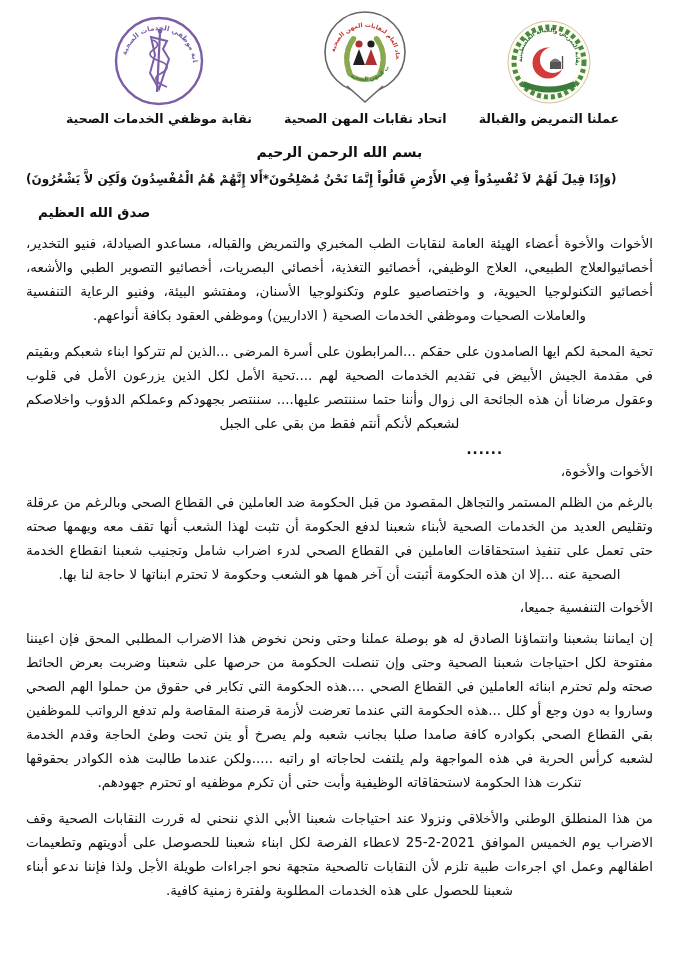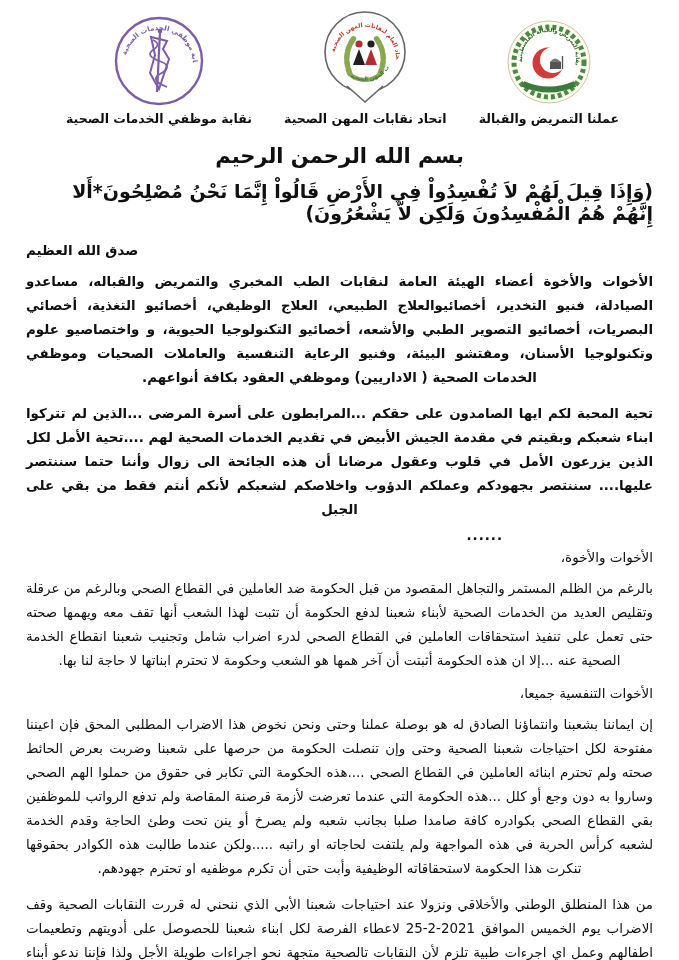--- a/index.html
+++ b/index.html
@@ -7,25 +7,25 @@
     width:679px;height:960px;margin:0 auto;background:#ffffff;
     font-family:"DejaVu Sans",sans-serif;color:#101010;
     box-sizing:border-box;padding:8px 26px 10px;overflow:hidden;position:relative;
   }
   
   .logos-row{display:flex;justify-content:space-between;align-items:flex-end;padding:0 34px 0 40px;}
   .logo-col{display:flex;flex-direction:column;align-items:center;gap:1px;}
   .logo-caption{font-weight:bold;font-size:12.5px;direction:rtl;white-space:nowrap;margin-top:2px;}
   
   .doc{direction:rtl;margin-top:18px;}
-  .basmala{font-weight:bold;font-size:21px;text-align:center;margin:0 0 12px;}
-  .verse{font-weight:bold;font-size:19px;text-align:right;margin:12px 0 18px;}
-  .tasdeeq{font-weight:bold;font-size:13.5px;text-align:left;margin:0 0 12px;}
+  .basmala{font-weight:bold;font-size:14px;text-align:center;margin:0 0 12px;}
+  .verse{font-weight:bold;font-size:12px;text-align:left;margin:12px 0 18px;}
+  .tasdeeq{font-weight:bold;font-size:13.5px;text-align:left;margin:0 12px 12px;}
   p.body{font-size:13.4px;line-height:24px;text-align:justify;text-align-last:center;margin:0 0 12px;}
-  p.body.bold{font-weight:bold;}
+  p.body.bold{font-weight:normal;}
   .dots-line{font-weight:bold;font-size:13.4px;text-align:right;padding-left:0;padding-right:150px;margin:-6px 0 6px;letter-spacing:1px;}
   .salute{font-weight:normal;font-size:13.5px;text-align:right;margin:4px 0 12px;}
 </style>
 </head>
 <body>
 
 <div class="page">
 
   <header class="logos-row">
 

